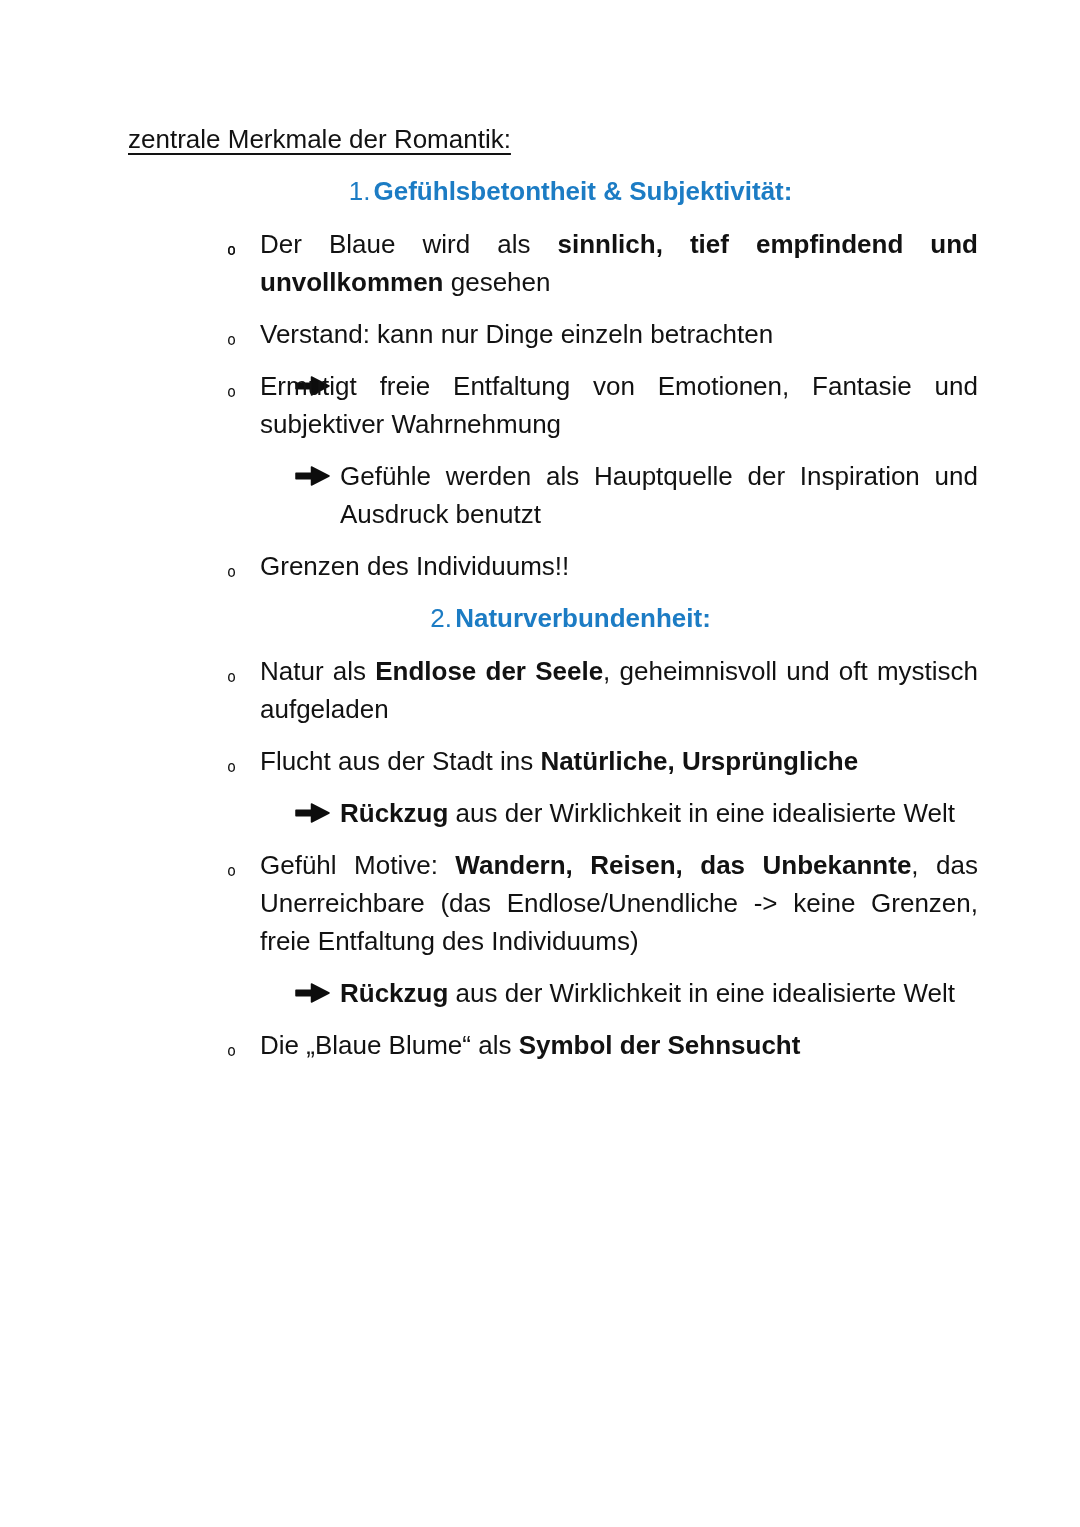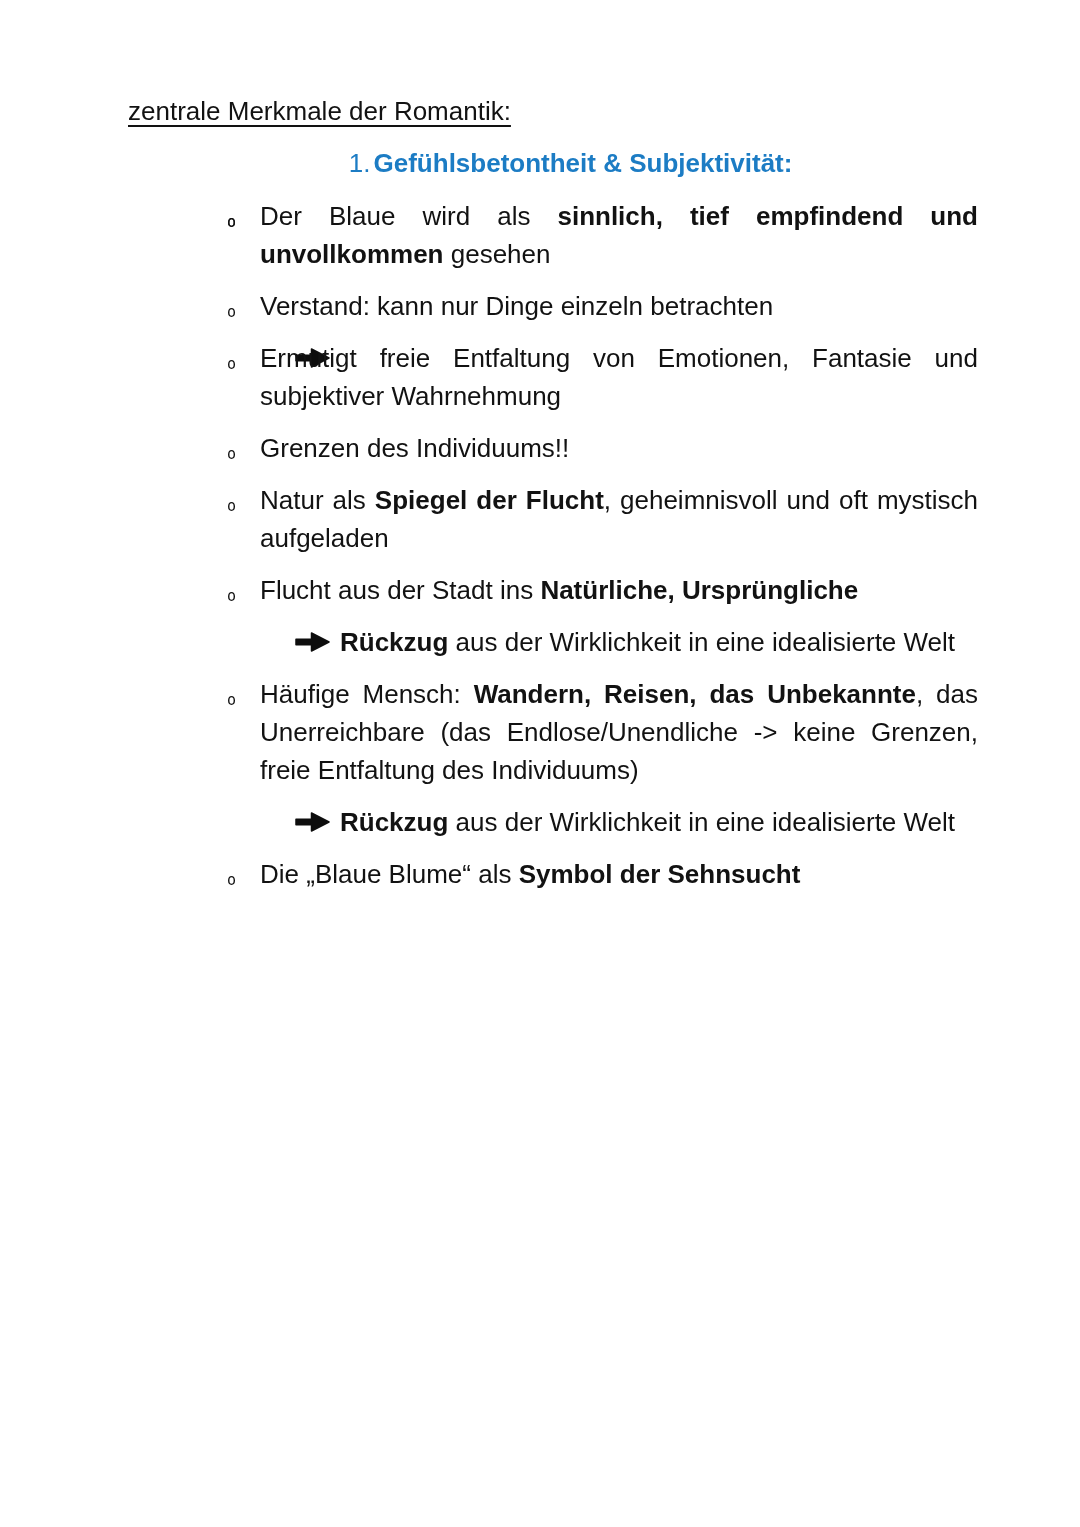--- a/index.html
+++ b/index.html
@@ -8,21 +8,21 @@
   }
   html,body{margin:0;padding:0;background:#ffffff;}
   body{
     width:1080px;height:1527px;
     font-family:"Liberation Sans","DejaVu Sans",sans-serif;
     color:var(--ink);
     overflow:hidden;
   }
   .page{
     width:978px;
-    padding-top:92px;
+    padding-top:120px;
     box-sizing:content-box;
   }
   h1,p{margin:0;font-size:26px;line-height:38px;font-weight:400;}
   h1.doc-title{
     padding-left:128px;
     margin-bottom:14px;
     text-decoration:underline;
     text-decoration-thickness:2px;
     text-underline-offset:5px;
   }
@@ -65,25 +65,29 @@
   <h1 class="doc-title">zentrale Merkmale der Romantik:</h1>
   <div>
       <p class="section-head"><span class="num">1.</span><span class="label">Gefühlsbetontheit &amp; Subjektivität:</span></p>
       <p class="item bullet"><span class="marker">o</span></p>
       <p class="item bullet"><span class="marker">o</span><span>Der Blaue wird als </span><b>sinnlich, tief empfindend und unvollkommen</b><span> gesehen</span></p>
       <p class="item bullet"><span class="marker">o</span><span>Verstand: kann nur Dinge einzeln betrachten</span></p>
       <p class="item arrow tight"><svg class="arrow-icon" viewBox="0 0 35 20" xmlns="http://www.w3.org/2000/svg">
           <path d="M1 7.2 H16.5 V1 L34 10 L16.5 19 V12.8 H1 Z" stroke="#0d0d0d" stroke-width="1.5" stroke-linejoin="round"></path>
         </svg></p>
       <p class="item bullet tight"><span class="marker">o</span><span>Ermutigt freie Entfaltung von Emotionen, Fantasie und subjektiver Wahrnehmung</span></p>
+      <p class="item arrow tight"><svg class="arrow-icon" viewBox="0 0 35 20" xmlns="http://www.w3.org/2000/svg">
+          <path d="M1 7.2 H16.5 V1 L34 10 L16.5 19 V12.8 H1 Z" stroke="#0d0d0d" stroke-width="1.5" stroke-linejoin="round"></path>
+        </svg><span>Gefühle werden als Hauptquelle der Inspiration und Ausdruck benutzt</span></p>
       <p class="item bullet section-gap"><span class="marker">o</span><span>Grenzen des Individuums!!</span></p>
-      <p class="item bullet"><span class="marker">o</span><span>Natur als </span><b>Spiegel der Flucht</b><span>, geheimnisvoll und oft mystisch aufgeladen</span></p>
+      <p class="section-head"><span class="num">2.</span><span class="label">Naturverbundenheit:</span></p>
+      <p class="item bullet"><span class="marker">o</span><span>Natur als </span><b>Endlose der Seele</b><span>, geheimnisvoll und oft mystisch aufgeladen</span></p>
       <p class="item bullet"><span class="marker">o</span><span>Flucht aus der Stadt ins </span><b>Natürliche, Ursprüngliche</b></p>
       <p class="item arrow section-gap"><svg class="arrow-icon" viewBox="0 0 35 20" xmlns="http://www.w3.org/2000/svg">
           <path d="M1 7.2 H16.5 V1 L34 10 L16.5 19 V12.8 H1 Z" stroke="#0d0d0d" stroke-width="1.5" stroke-linejoin="round"></path>
         </svg><b>Rückzug</b><span> aus der Wirklichkeit in eine idealisierte Welt</span></p>
-      <p class="item bullet"><span class="marker">o</span><span>Häufige Mensch: </span><b>Wandern, Reisen, das Unbekannte</b><span>, das Unerreichbare (das Endlose/Unendliche -&gt; keine Grenzen, freie Entfaltung des Individuums)</span></p>
+      <p class="item bullet"><span class="marker">o</span><span>Gefühl Motive: </span><b>Wandern, Reisen, das Unbekannte</b><span>, das Unerreichbare (das Endlose/Unendliche -&gt; keine Grenzen, freie Entfaltung des Individuums)</span></p>
       <p class="item arrow"><svg class="arrow-icon" viewBox="0 0 35 20" xmlns="http://www.w3.org/2000/svg">
           <path d="M1 7.2 H16.5 V1 L34 10 L16.5 19 V12.8 H1 Z" stroke="#0d0d0d" stroke-width="1.5" stroke-linejoin="round"></path>
         </svg><b>Rückzug</b><span> aus der Wirklichkeit in eine idealisierte Welt</span></p>
       <p class="item bullet"><span class="marker">o</span><span>Die „Blaue Blume“ als </span><b>Symbol der Sehnsucht</b></p>
     </div>
 </main>
 
 </body></html>

